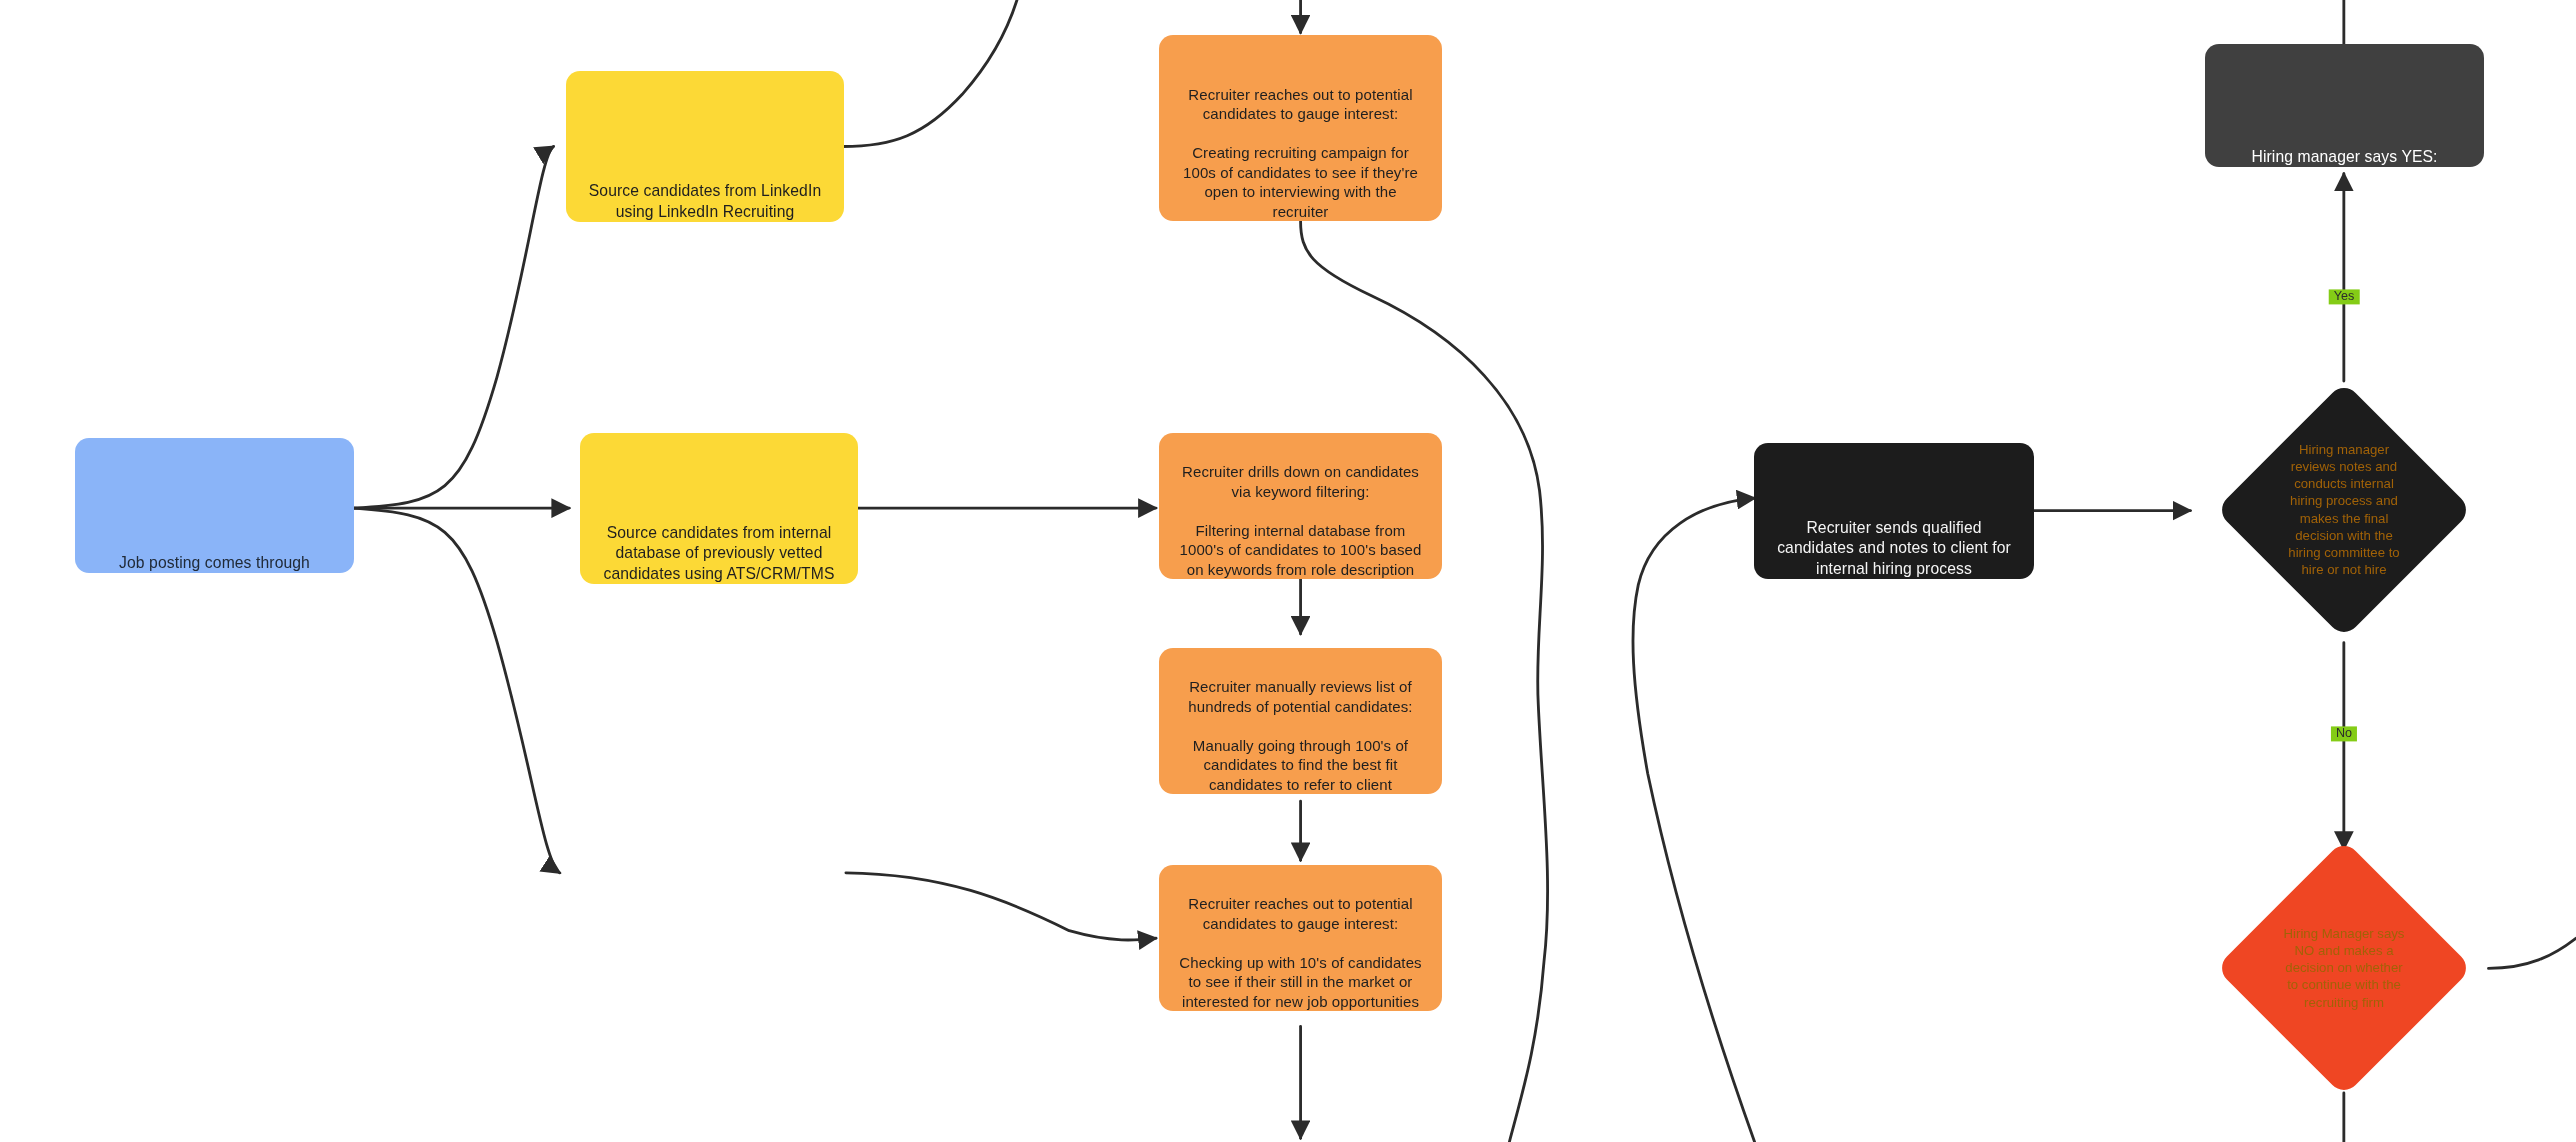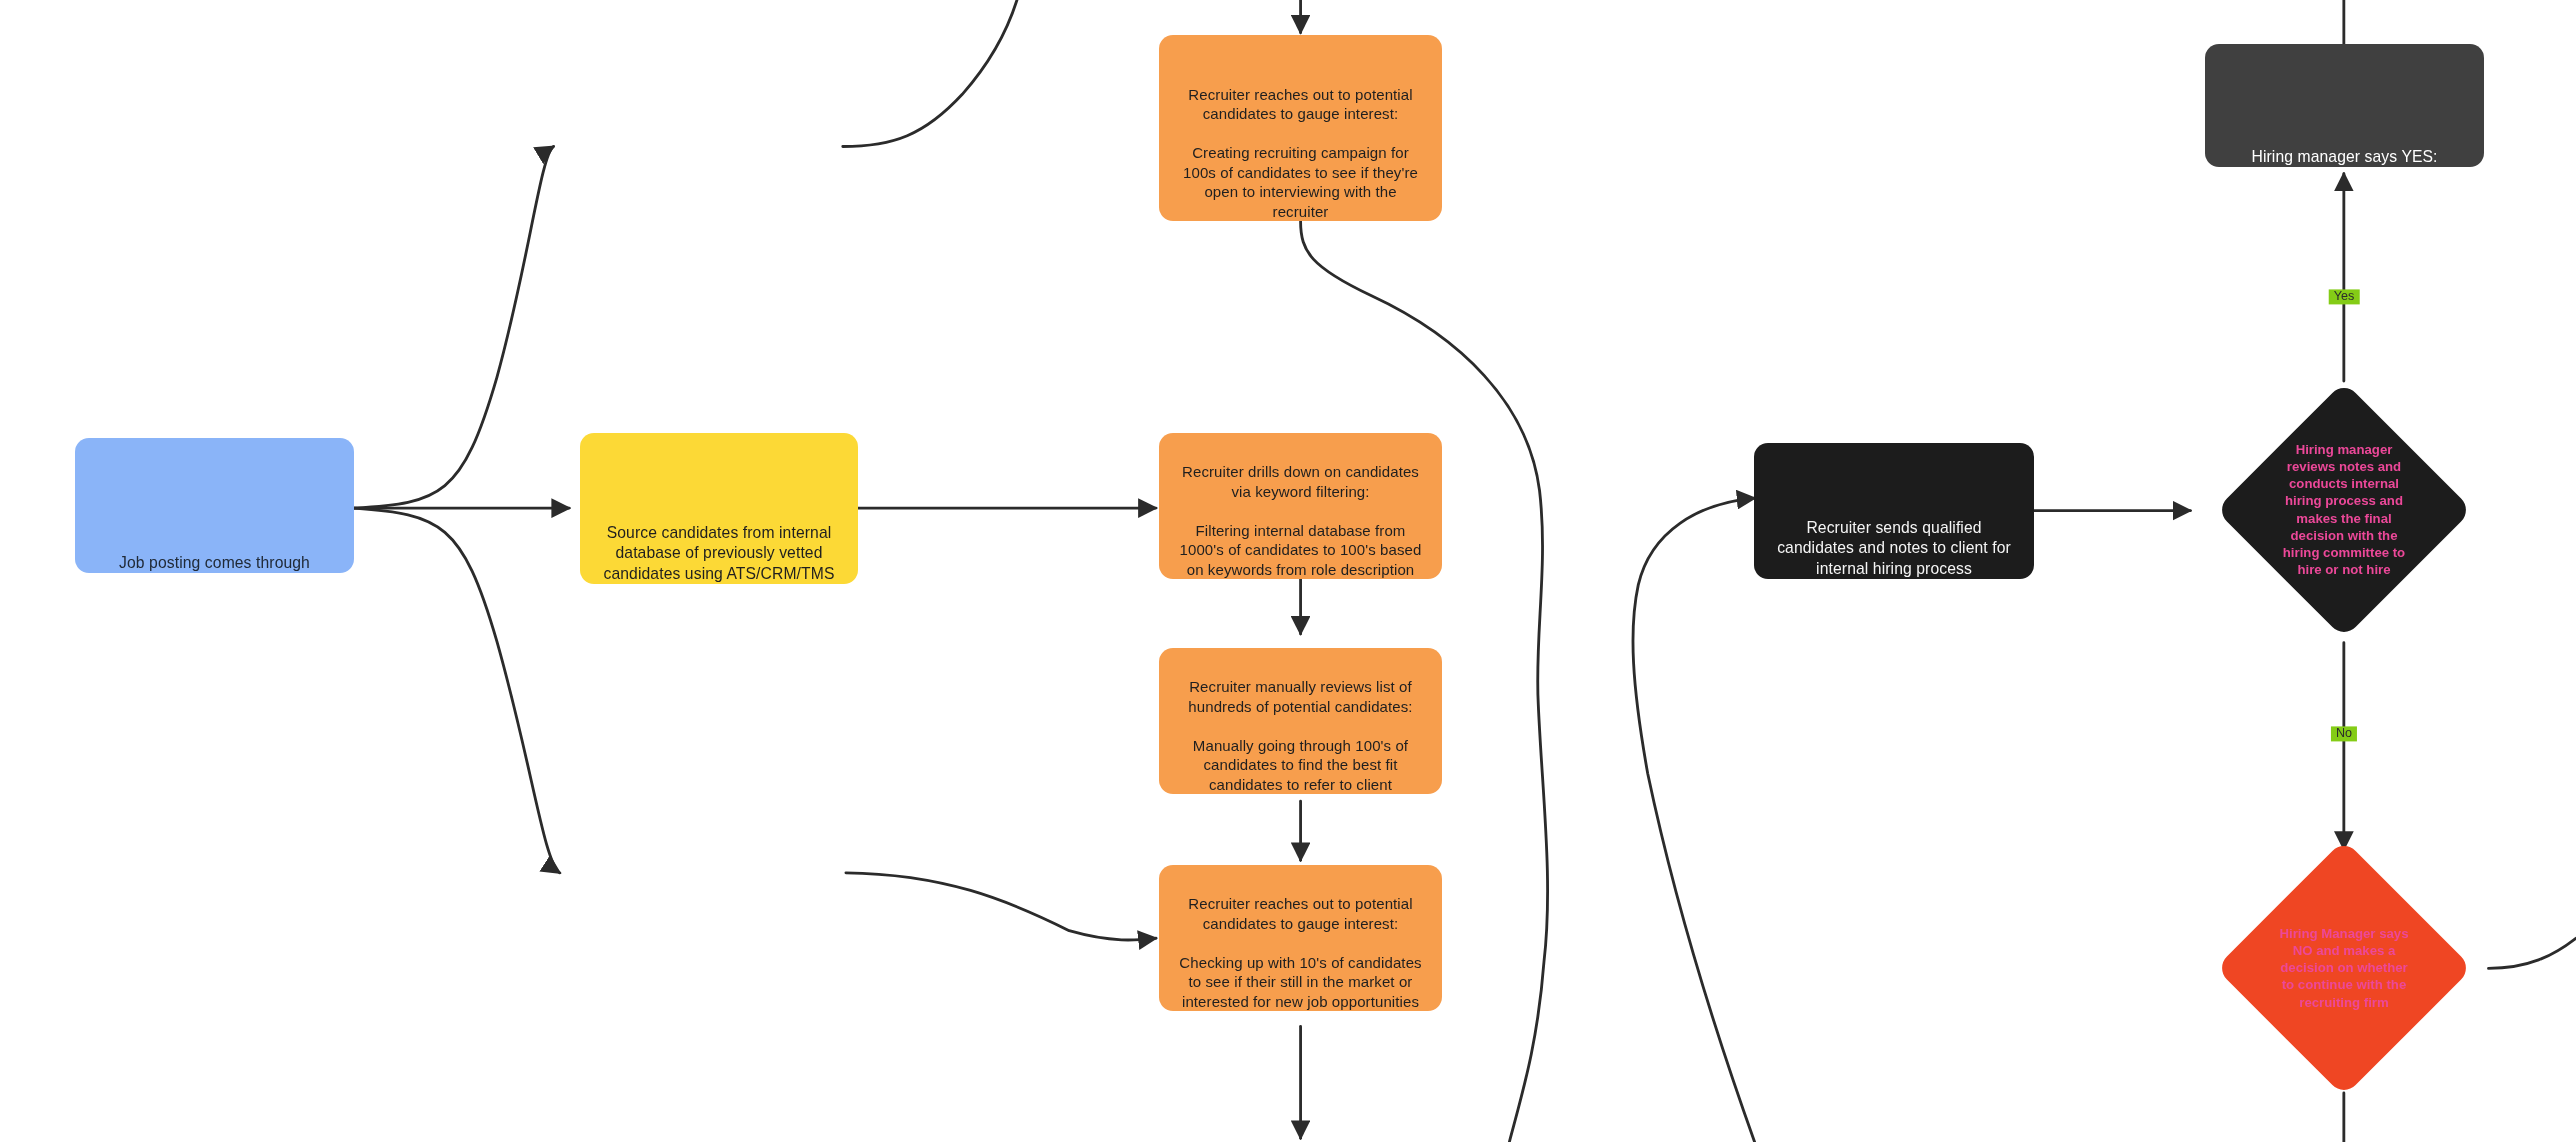--- a/index.html
+++ b/index.html
@@ -72,21 +72,21 @@
   .diamond-text {
     position: absolute;
     left: 50%;
     top: 50%;
     transform: translate(-50%, -50%);
     text-align: center;
     white-space: pre-line;
     line-height: 1.30;
     pointer-events: none;
   }
-  .diamond-text.on-dark { color: #ec4899; font-weight: bold; }
+  .diamond-text.on-dark { color: #a16207; }
 
   .edge-label {
     position: absolute;
     transform: translate(-50%, -50%);
     background: #84cc16;
     padding: 1.3px 5px;
     color: #2b2b2b;
     font-size: 12.6px;
     line-height: 1;
   }
@@ -142,20 +142,24 @@
       <path d="M 3957 1540 C 4020 1540 4060 1520 4096 1492"></path>
 
       <path d="M 3727 1738 L 3727 1816"></path>
     </g>
   </svg>
 
   <div class="node rect sh-blue" style="left:75px; top:438px; width:279px; height:135px; font-size:15.7px;">
     <span class="node-label">Job posting comes through</span>
   </div>
 
+  <div class="node rect sh-yellow" style="left:566px; top:71px; width:278px; height:151px; font-size:15.7px;">
+    <span class="node-label">Source candidates from LinkedIn
+using LinkedIn Recruiting</span>
+  </div>
 
   <div class="node rect sh-yellow" style="left:580px; top:433px; width:278px; height:151px; font-size:15.7px;">
     <span class="node-label">Source candidates from internal
 database of previously vetted
 candidates using ATS/CRM/TMS</span>
   </div>
 
 
   <div class="node rect sh-orange" style="left:1159px; top:35px; width:283px; height:186px; font-size:15px;">
     <span class="node-label">Recruiter reaches out to potential

